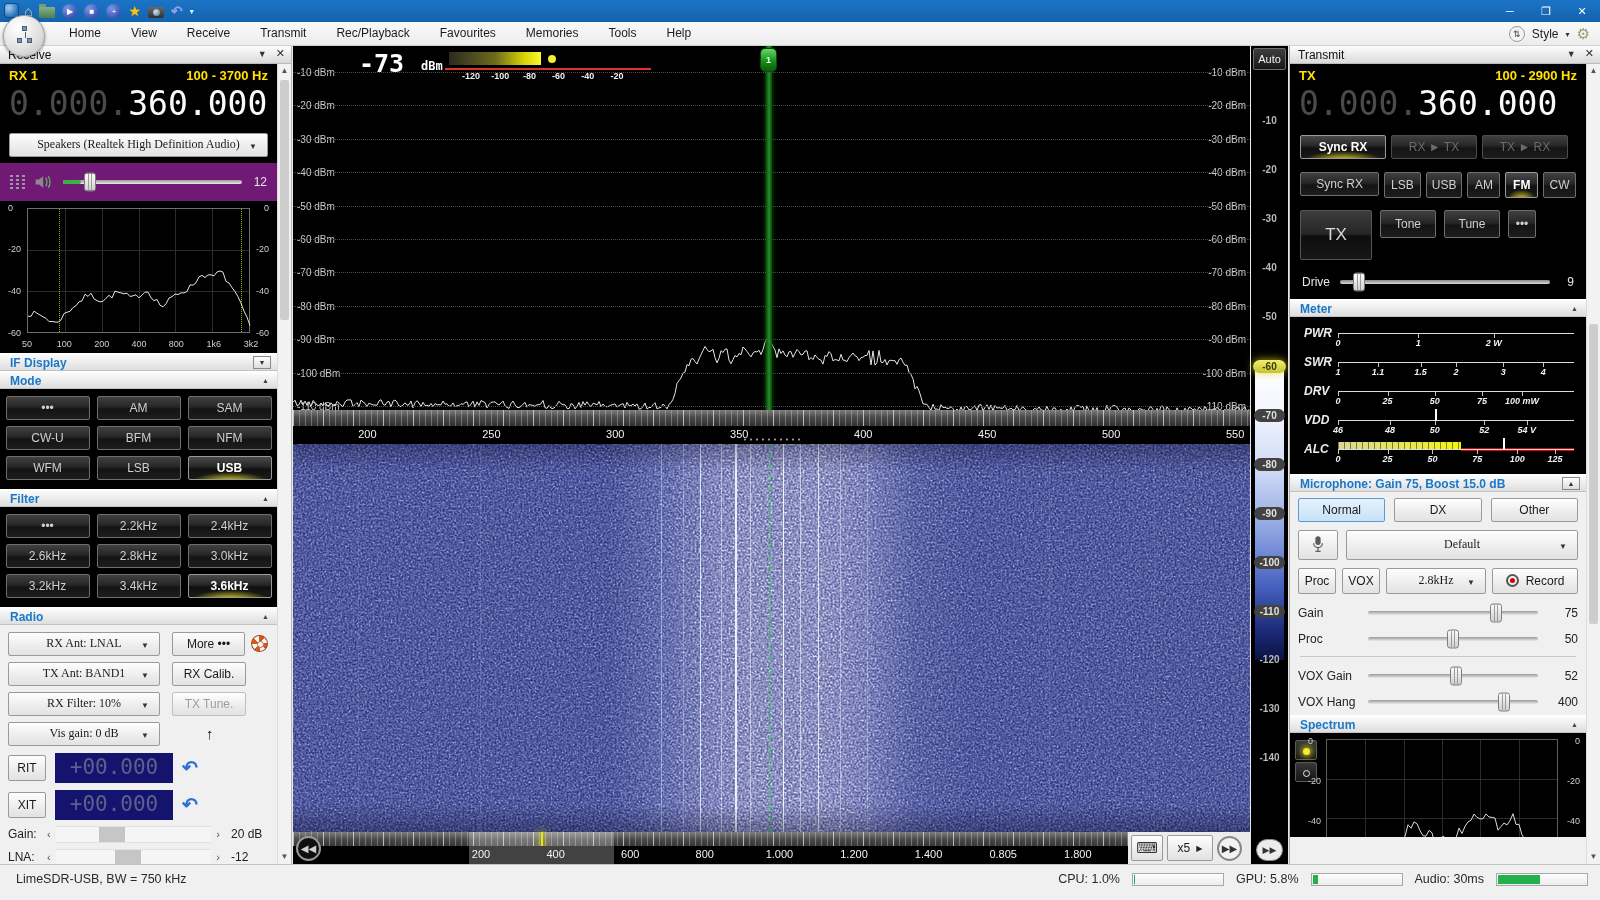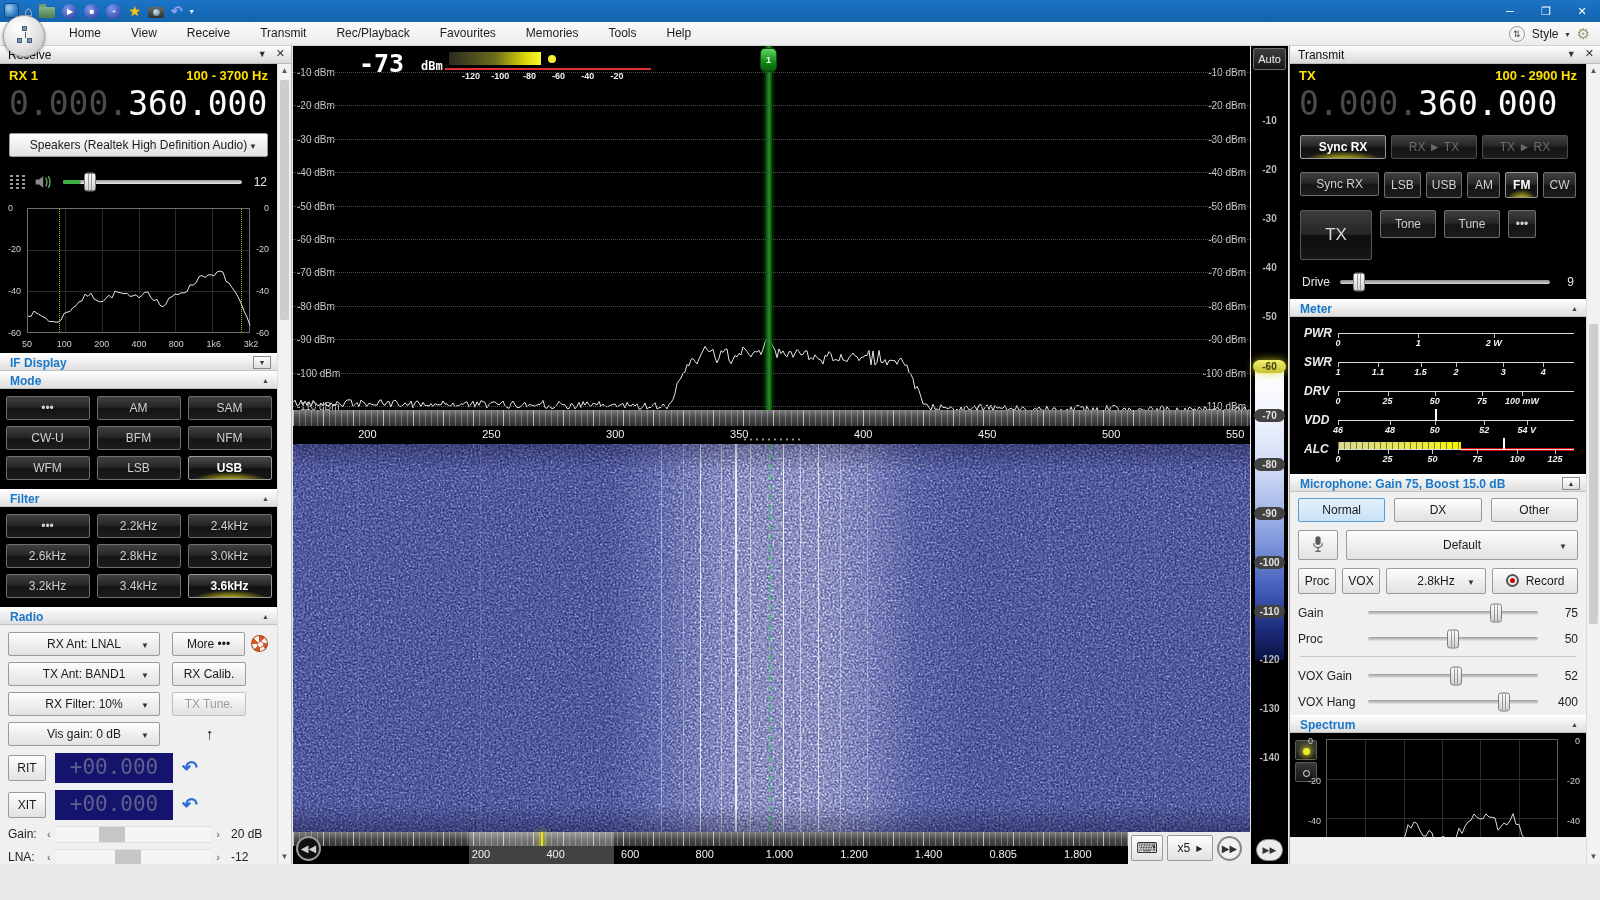--- a/index.html
+++ b/index.html
@@ -78,21 +78,21 @@
   .rx-inner{position:absolute;left:0;top:18px;right:14px;bottom:0;overflow:hidden;}
   .vscroll{position:absolute;right:0;top:18px;bottom:0;width:14px;background:#f2f2f2;border-left:1px solid #dcdcdc;}
   .vs-arrow{position:absolute;left:0;right:0;height:14px;text-align:center;font-size:8px;color:#555;line-height:14px;}
   .vs-thumb{position:absolute;left:2px;right:2px;background:#cdcdcd;border-radius:2px;}
   .freq-strip{background:#000;padding:2px 0 6px;}
   .rx-row{display:flex;justify-content:space-between;padding:2px 9px 0;font-size:13px;font-weight:bold;color:#ffe000;}
   .freq-lcd{padding:4px 0 0 9px;font-size:33px;letter-spacing:0;line-height:1.05;white-space:nowrap;}
   .freq-dim{color:#4a4a4a;}
   .freq-main{color:#fafafa;}
   .device-row{background:#000;padding:5px 9px 6px;}
-  .vol-row{background:#000000;height:38px;display:flex;align-items:center;gap:9px;padding:0 10px;}
+  .vol-row{background:#701a75;height:38px;display:flex;align-items:center;gap:9px;padding:0 10px;}
   .eq-ico{width:15px;height:14px;background:
       repeating-linear-gradient(0deg,#9a9a9a 0 2px,rgba(0,0,0,0) 2px 4px);
       -webkit-mask:linear-gradient(90deg,#000 0 3px,rgba(0,0,0,0) 3px 6px,#000 6px 9px,rgba(0,0,0,0) 9px 12px,#000 12px 15px);
       mask:linear-gradient(90deg,#000 0 3px,rgba(0,0,0,0) 3px 6px,#000 6px 9px,rgba(0,0,0,0) 9px 12px,#000 12px 15px);}
   .slider-track{position:relative;flex:1;height:4px;background:linear-gradient(#9a9a9a,#e8e8e8);border-radius:2px;}
   .slider-fill{position:absolute;left:0;top:0;bottom:0;background:#3cb043;border-radius:2px;}
   .slider-thumb{position:absolute;top:50%;transform:translate(-50%,-50%);width:12px;height:19px;border-radius:3px;
       background:linear-gradient(#fdfdfd,#cfcfcf);border:1px solid #7d7d7d;
       background-image:linear-gradient(90deg,rgba(0,0,0,0) 3px,#9a9a9a 3px 4px,rgba(0,0,0,0) 4px 6px,#9a9a9a 6px 7px,rgba(0,0,0,0) 7px),linear-gradient(#fdfdfd,#cfcfcf);}
   .vol-val{color:#e8e8e8;font-size:12px;width:16px;text-align:right;}
@@ -100,21 +100,21 @@
   .agraph .plot{position:absolute;left:27px;right:27px;top:7px;bottom:20px;border:1px solid #6e6e6e;}
   .agraph .vline{position:absolute;top:0;bottom:0;width:0;border-left:1px solid #2c2c2c;}
   .agraph .hline{position:absolute;left:0;right:0;height:0;border-top:1px solid #2c2c2c;}
   .agraph .yline{position:absolute;top:0;bottom:0;width:0;border-left:1px dotted #b3b000;}
   .agraph .ylab{position:absolute;font-size:9px;color:#d0d0d0;transform:translateY(-50%);}
   .agraph .xlab{position:absolute;bottom:4px;font-size:9px;color:#d0d0d0;transform:translateX(-50%);}
   .mode-wrap{background:#000;padding:7px 0 9px;display:grid;grid-template-columns:repeat(3,84px);
              gap:6px 7px;justify-content:center;}
   .radio-wrap{background:#f0f0f0;padding:7px 8px 4px;}
   .radio-grid{display:grid;grid-template-columns:152px 96px;gap:6px 12px;align-items:center;}
-  .dd{justify-content:center;}
+  .dd{justify-content:center;font-family:Liberation Serif, serif;}
   .dd .caret-abs{right:10px;}
   .life-ring{width:17px;height:17px;border-radius:50%;margin-left:6px;
      background:conic-gradient(#d9561f 0 40deg,#f7f7f7 40deg 90deg,#d9561f 90deg 130deg,#f7f7f7 130deg 180deg,#d9561f 180deg 220deg,#f7f7f7 220deg 270deg,#d9561f 270deg 310deg,#f7f7f7 310deg 360deg);
      border:1px solid #a8431a;position:relative;}
   .life-ring::after{content:'';position:absolute;left:5px;top:5px;width:5px;height:5px;border-radius:50%;
      background:#f7f7f7;border:1px solid #b86a4a;}
   .up-arrow{font-size:15px;color:#111;font-weight:bold;margin-left:34px;}
   .ritxit{display:flex;align-items:center;gap:9px;margin-top:7px;}
   .btn-sm{width:38px;height:26px;}
   .lcd-small{width:118px;height:30px;background:#14146e;color:#5f5f8d;font-size:21px;
@@ -884,14 +884,31 @@
           </div>
       </div>
     </div>
     <div class="vscroll" style="top:18px">
       <div class="vs-arrow" style="top:0">▲</div>
       <div class="vs-thumb" style="top:260px;height:300px"></div>
       <div class="vs-arrow" style="bottom:0">▼</div>
     </div>
   </div>
 
+  <div class="statusbar">
+    <span class="sb-device">LimeSDR-USB, BW = 750 kHz</span>
+    <div class="sb-right">
+      <span>CPU: 1.0%</span>
+      <div class="sb-bar">
+          <div class="sb-fill" style="width:1px"></div>
+        </div>
+      <span>GPU: 5.8%</span>
+      <div class="sb-bar">
+          <div class="sb-fill" style="width:5px"></div>
+        </div>
+      <span>Audio: 30ms</span>
+      <div class="sb-bar">
+          <div class="sb-fill" style="width:42px"></div>
+        </div>
+    </div>
+  </div>
 
 </div>
 
 </body></html>

